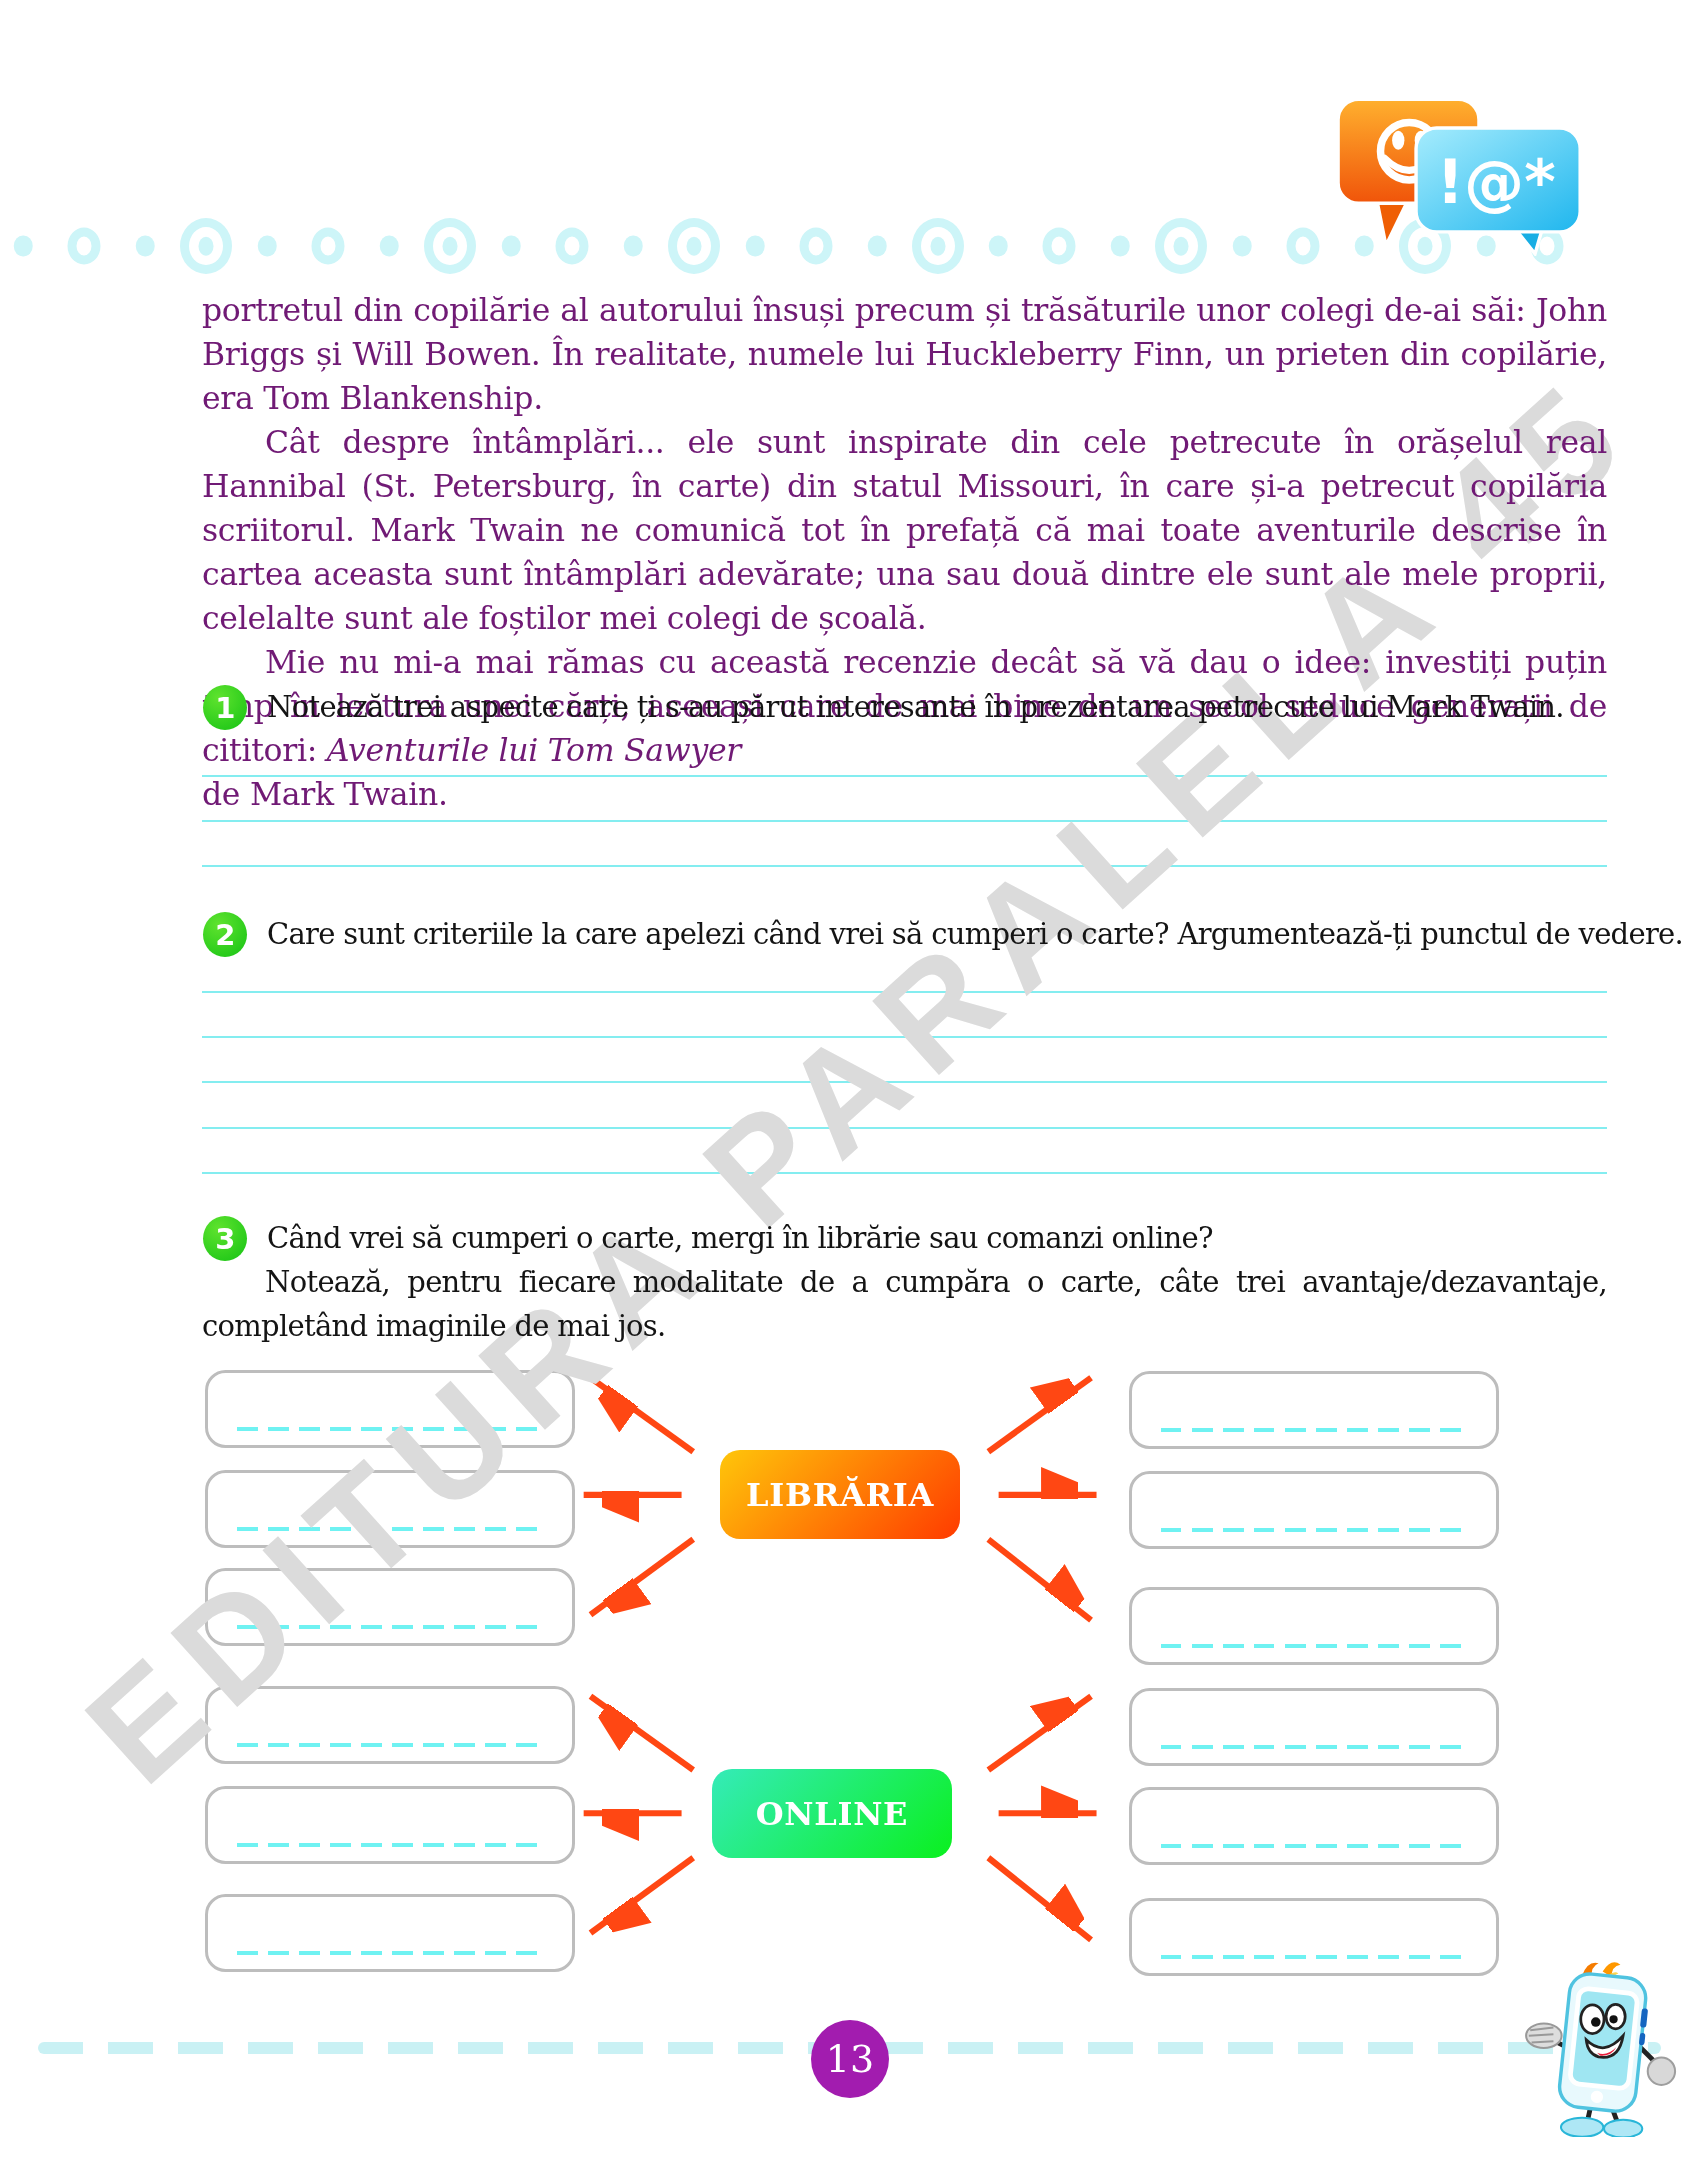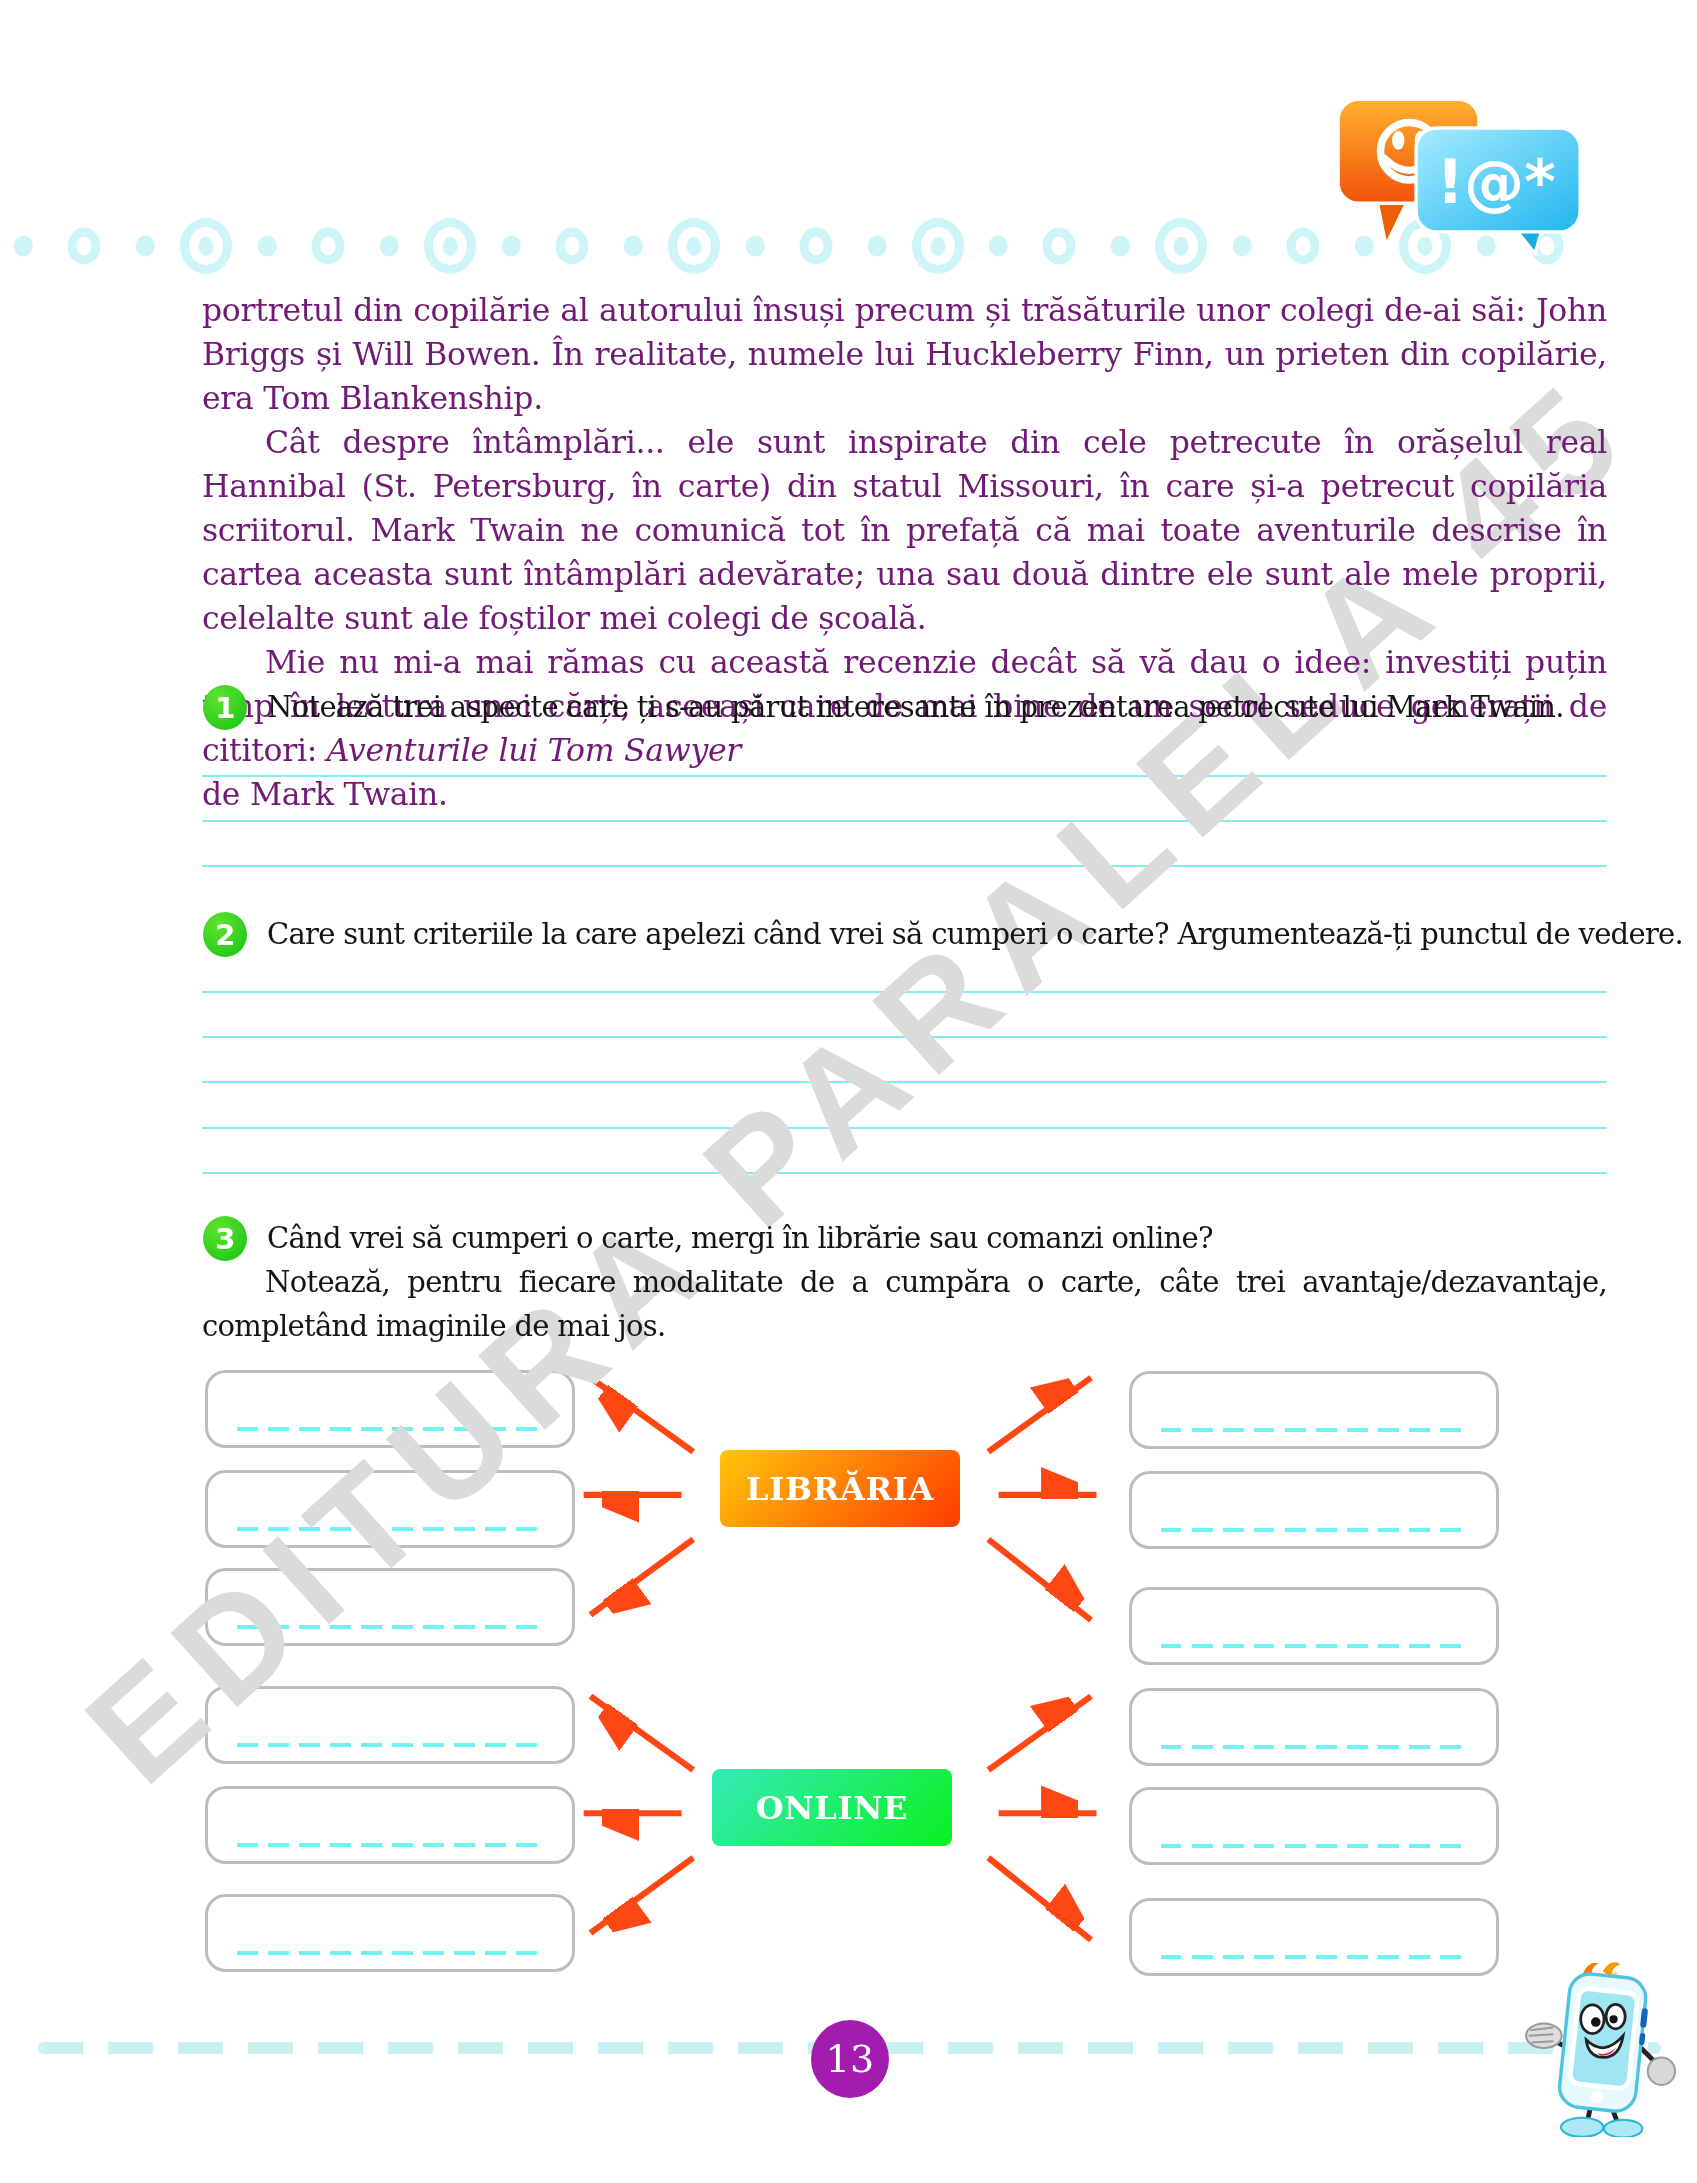--- a/index.html
+++ b/index.html
@@ -36,21 +36,21 @@
       display:flex;align-items:center;justify-content:center;}
 
   .rule{position:absolute;left:202px;width:1405px;height:2.1px;background:#84EDF0;z-index:2;}
 
   
   .abox{position:absolute;width:370px;height:78px;border:3.4px solid #BDBDBD;border-radius:20.5px;
       background:#fff;box-sizing:border-box;z-index:1;}
   .abox .dash{position:absolute;left:29px;right:29px;bottom:13.7px;height:4.1px;
       background:repeating-linear-gradient(90deg,#6FF2F2 0 20.5px,transparent 20.5px 31px);}
 
-  .node{position:absolute;width:240px;height:77px;border-radius:8px;display:flex;align-items:center;
+  .node{position:absolute;width:240px;height:89px;border-radius:20px;display:flex;align-items:center;
       justify-content:center;color:#fff;font-weight:bold;font-size:32px;letter-spacing:0.7px;z-index:2;
       font-family:"DejaVu Serif",serif;}
   .node-libraria{left:720px;top:1450px;background:linear-gradient(135deg,#FFC60A,#FF3B00);}
   .node-online{left:712px;top:1769px;background:linear-gradient(135deg,#35EBB9,#0AF01E);}
 
   .arrows{position:absolute;left:0;top:0;width:1698px;height:2183px;z-index:3;pointer-events:none;}
 
   .watermark{position:absolute;left:55px;top:1692px;transform-origin:0 0;transform:rotate(-42deg);
       font-family:"Liberation Sans",sans-serif;font-weight:bold;font-size:145px;letter-spacing:19px;
       color:#DBDBDB;z-index:4;white-space:nowrap;pointer-events:none;}

